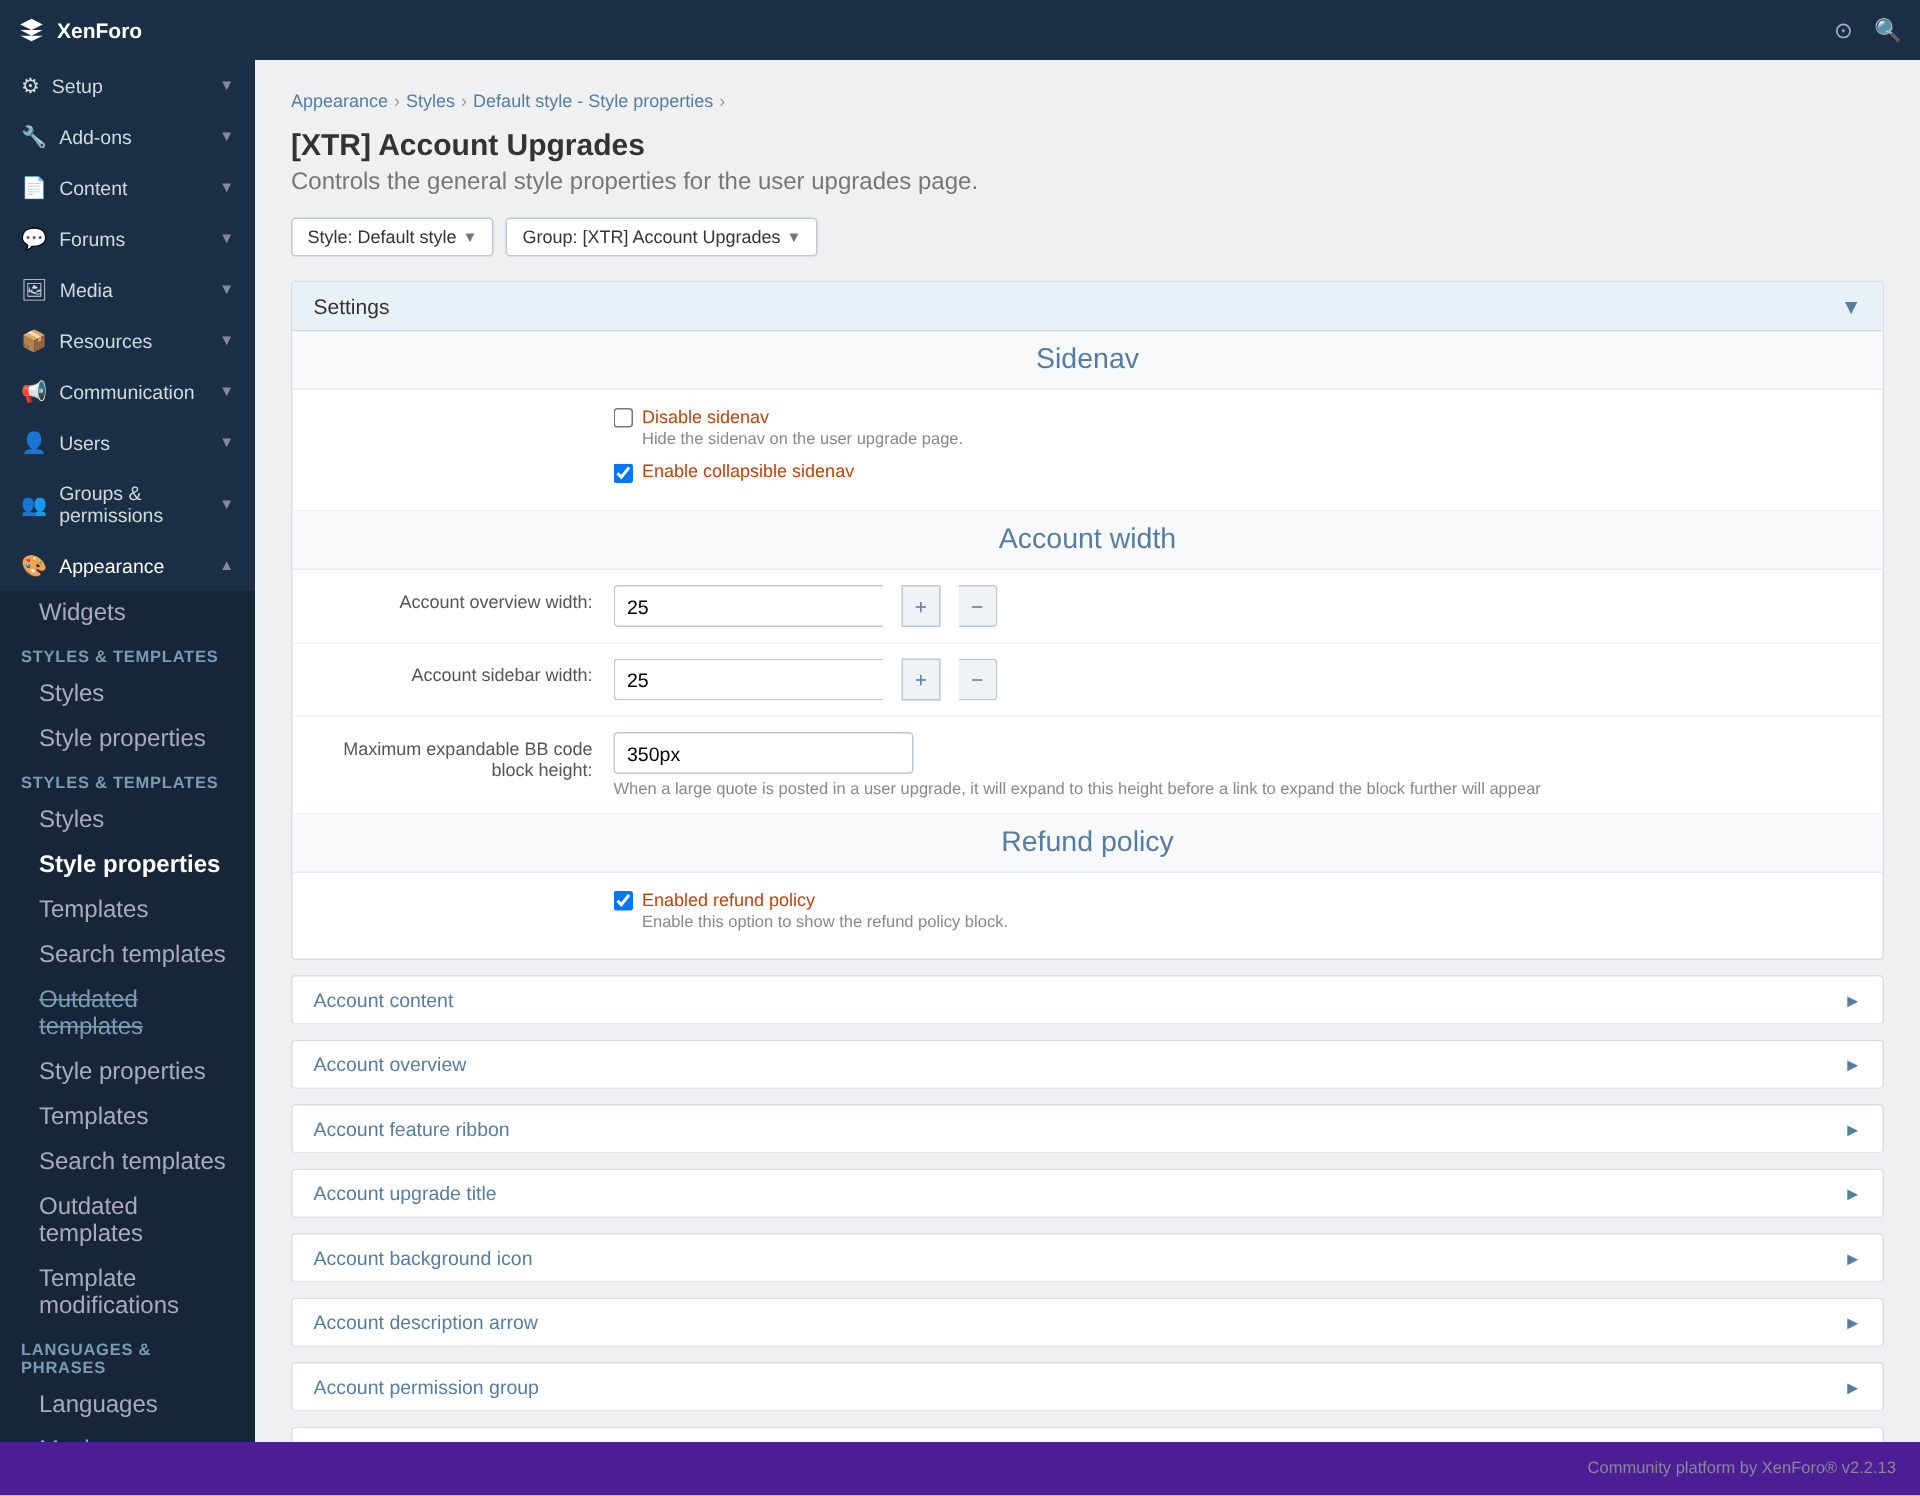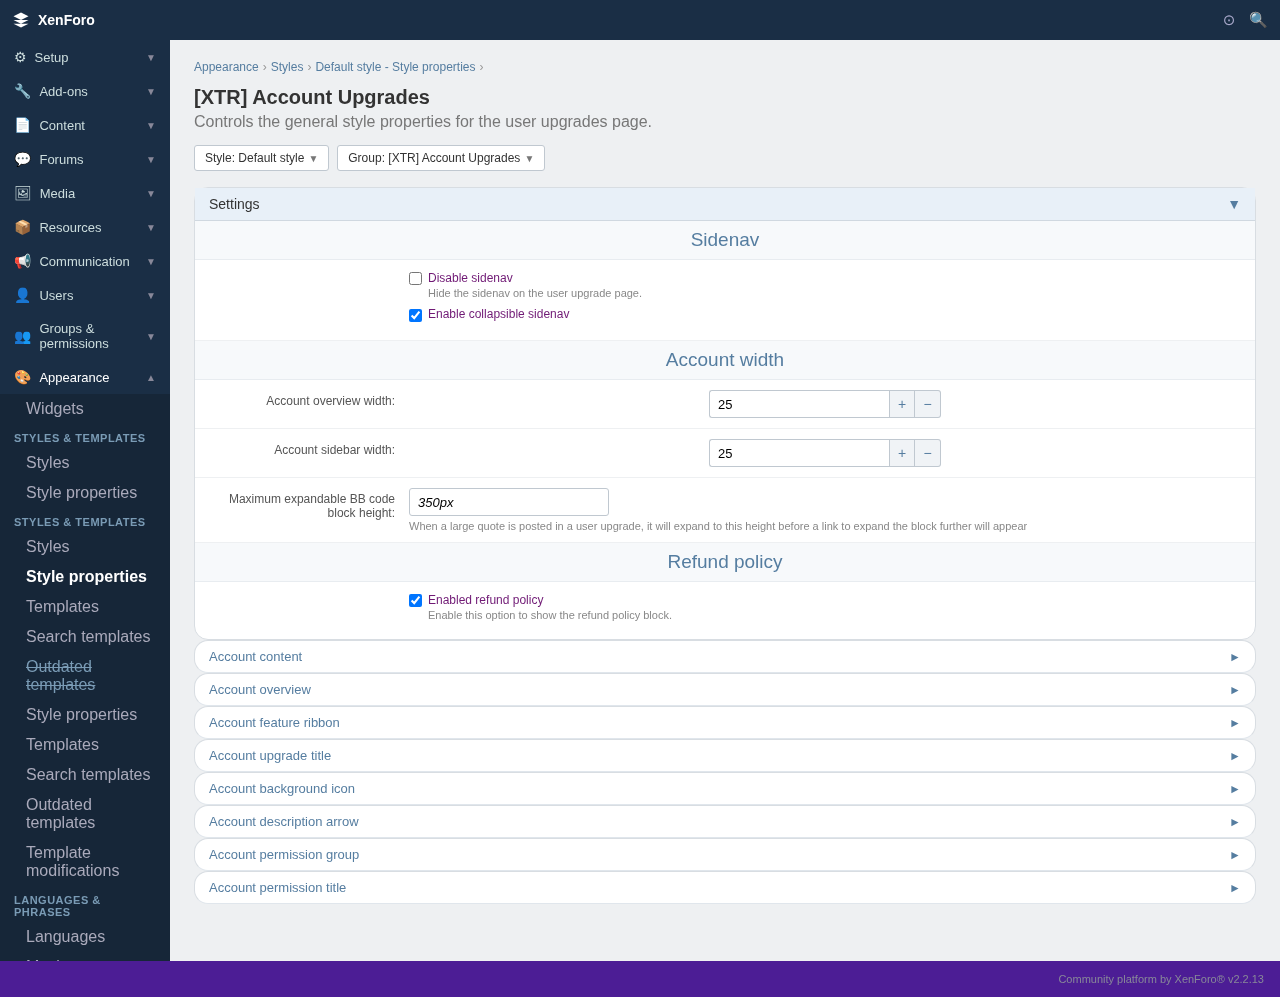--- a/index.html
+++ b/index.html
@@ -40,48 +40,48 @@
     
     .page-title { font-size: 20px; font-weight: bold; color: #333; margin-bottom: 4px; }
     .page-desc { font-size: 16px; color: #777; margin-bottom: 14px; }
 
     
     .toolbar { display: flex; gap: 8px; margin-bottom: 16px; }
     .toolbar-btn { background: #fff; border: 1px solid #c0c8d0; border-radius: 3px; padding: 5px 10px; font-size: 12px; color: #333; cursor: pointer; display: flex; align-items: center; gap: 4px; }
     .toolbar-btn .arr { font-size: 10px; color: #777; }
 
     
-    .card { background: #fff; border: 1px solid #d8dde2; border-radius: 14px; }
+    .card { background: #fff; border: 1px solid #d8dde2; border-radius: 3px; margin-bottom: 10px; }
     .card-header { background: #e8f0f8; padding: 8px 14px; display: flex; align-items: center; justify-content: space-between; border-bottom: 1px solid #d0d8e0; }
     .card-header-label { font-size: 14px; color: #333; font-weight: normal; }
     .card-header .collapse-icon { color: #557da0; font-size: 14px; cursor: pointer; }
 
     .section-label { text-align: center; padding: 8px 0; color: #557da0; font-size: 19px; border-bottom: 1px solid #e8ecf0; background: #f7f9fb; }
 
     .field-row { display: flex; align-items: flex-start; padding: 10px 14px; border-bottom: 1px solid #eef0f2; }
     .field-row:last-child { border-bottom: none; }
     .field-label { width: 200px; text-align: right; padding-right: 14px; font-size: 12px; color: #555; padding-top: 4px; flex-shrink: 0; }
     .field-content { flex: 1; }
     .field-content .hint { font-size: 11px; color: #888; margin-top: 4px; }
 
     
     .cb-row { display: flex; align-items: flex-start; gap: 6px; margin-bottom: 8px; }
     .cb-row input[type=checkbox] { margin-top: 2px; }
-    .cb-label { font-size: 12px; color: #701a75; }
+    .cb-label { font-size: 12px; color: #c2410c; }
     .cb-hint { font-size: 11px; color: #888; margin-top: 2px; }
 
     
-    .num-input-group { display: flex; align-items: center; gap: 0; justify-content: center; }
+    .num-input-group { display: flex; align-items: center; gap: 12px; }
     .num-input { border: 1px solid #c0c8d0; border-right: none; padding: 4px 8px; width: 180px; font-size: 13px; border-radius: 3px 0 0 3px; height: 28px; outline: none; }
     .num-btn { border: 1px solid #c0c8d0; background: #f0f3f6; width: 26px; height: 28px; cursor: pointer; font-size: 14px; display: flex; align-items: center; justify-content: center; color: #557da0; }
     .num-btn:first-of-type { border-radius: 0; }
     .num-btn:last-of-type { border-radius: 0 3px 3px 0; border-left: none; }
 
     
-    .text-input { border: 1px solid #c0c8d0; padding: 4px 8px; width: 200px; font-size: 13px; border-radius: 3px; height: 28px; outline: none; font-style: italic; }
+    .text-input { border: 1px solid #c0c8d0; padding: 4px 8px; width: 200px; font-size: 13px; border-radius: 3px; height: 28px; outline: none; }
 
     
     .coll-row { display: flex; align-items: center; justify-content: space-between; padding: 8px 14px; border-bottom: 1px solid #e0e6ec; cursor: pointer; background: #fff; }
     .coll-row-label { color: #557da0; font-size: 13px; }
     .coll-row-icon { color: #557da0; font-size: 12px; }
 
     
     .page-footer { background: #4c1d95; color: #889; font-size: 11px; padding: 12px 16px; text-align: right; flex-shrink: 0; }
 
     

